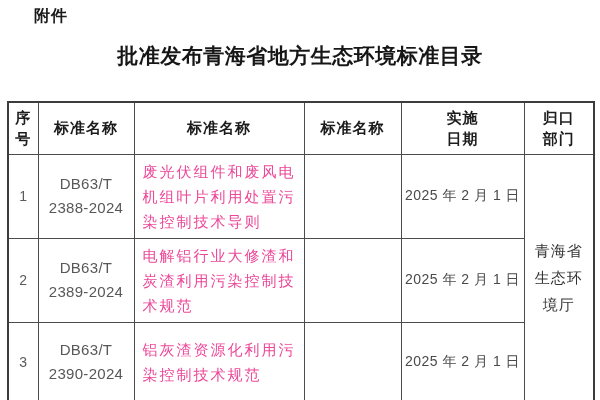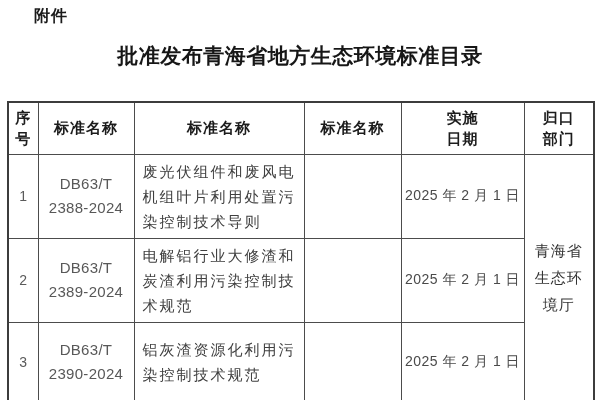--- a/index.html
+++ b/index.html
@@ -68,21 +68,21 @@
     color: #585858;
     white-space: pre-line;
     line-height: 1.6;
     letter-spacing: 0.3px;
   }
   td.cell-standard-name {
     text-align: justify;
     text-align-last: left;
     padding: 4px 8px;
     font-size: 15px;
-    color: #404040;
+    color: #ec4899;
     letter-spacing: 2px;
     line-height: 25px;
     word-break: break-all;
   }
   td.cell-replaced-no {
     font-size: 14px;
     color: #444444;
   }
   td.cell-impl-date {
     font-size: 14px;

